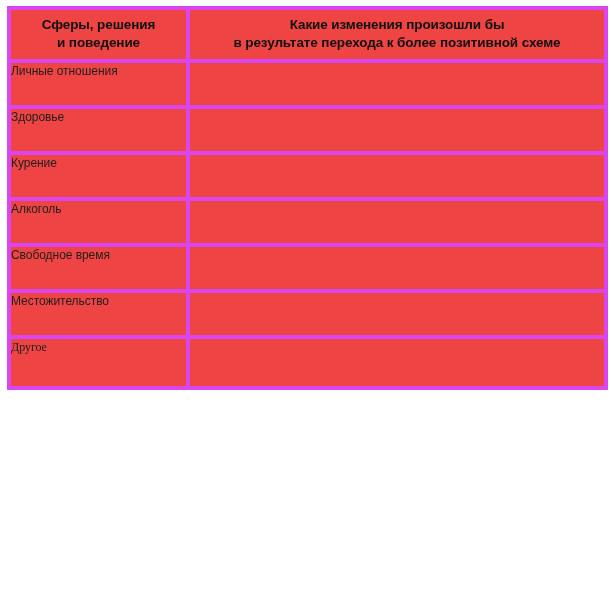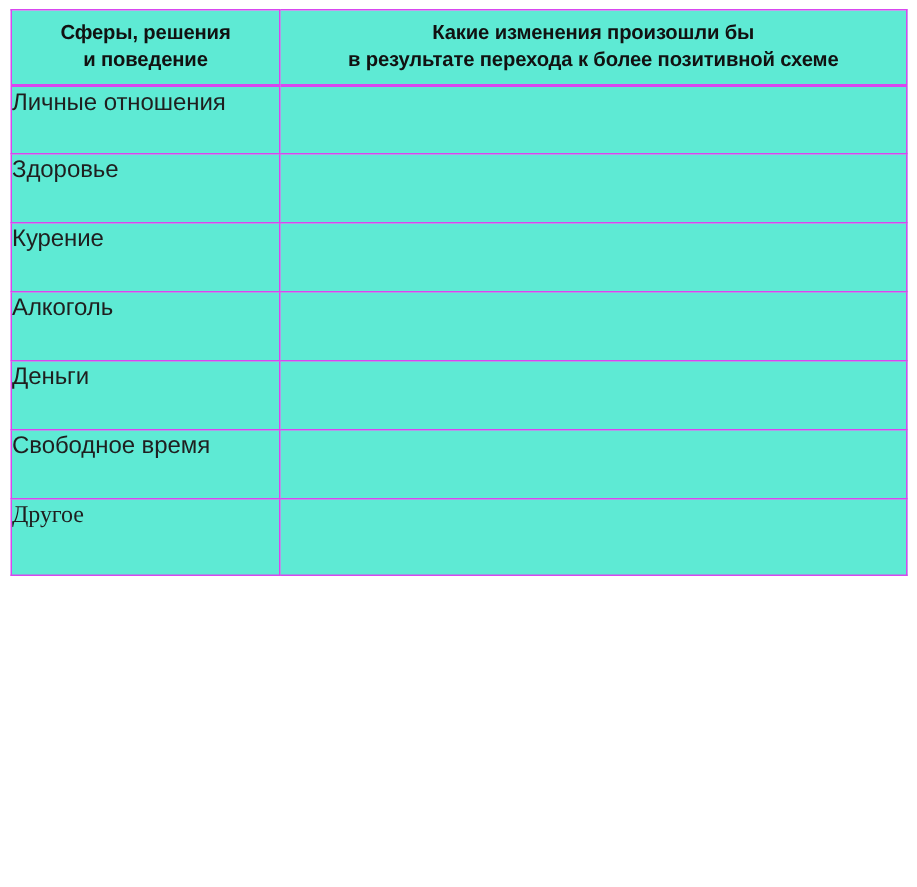--- a/index.html
+++ b/index.html
@@ -31,24 +31,24 @@
     border-collapse: collapse;
     table-layout: fixed;
     background: #ffffff;
   }
 
   .worksheet col.col-domain { width: 179px; }
   .worksheet col.col-changes { width: 418px; }
 
   .worksheet th,
   .worksheet td {
-    border: 1px solid #d946ef;
+    border: 4px solid #d946ef;
     padding: 0;
     vertical-align: top;
-    background: #5eead4;
+    background: #ef4444;
   }
 
   
   .worksheet thead th {
     border-bottom-width: 2px;
     padding: 6px 6px 7px 6px;
     text-align: center;
     font-weight: bold;
     font-size: 13.5px;
     line-height: 1.32;
@@ -70,21 +70,21 @@
   .worksheet tbody tr.row-tall td {
     height: 50px;
   }
   .worksheet tbody tr.row-last td {
     height: 51px;
     font-family: Liberation Serif, serif;
   }
 
   .cell-label {
     padding: 6px 7px 4px 7px;
-    font-size: 16px;
+    font-size: 12px;
     line-height: 1.38;
     color: #1f1f1f;
     letter-spacing: -0.05px;
     word-break: normal;
   }
 
   .cell-answer {
     padding: 6px 8px;
     font-size: 13.2px;
     line-height: 1.38;
@@ -131,25 +131,25 @@
       </tr>
       <tr class="row-normal">
         <td class="cell-label">Курение</td>
         <td class="cell-answer"></td>
       </tr>
       <tr class="row-normal">
         <td class="cell-label">Алкоголь</td>
         <td class="cell-answer"></td>
       </tr>
       <tr class="row-normal">
-        <td class="cell-label">Деньги</td>
+        <td class="cell-label">Свободное время</td>
         <td class="cell-answer"></td>
       </tr>
       <tr class="row-normal">
-        <td class="cell-label">Свободное время</td>
+        <td class="cell-label">Местожительство</td>
         <td class="cell-answer"></td>
       </tr>
       <tr class="row-last">
         <td class="cell-label">Другое</td>
         <td class="cell-answer"></td>
       </tr>
     </tbody>
   </table>
 
 </div>

